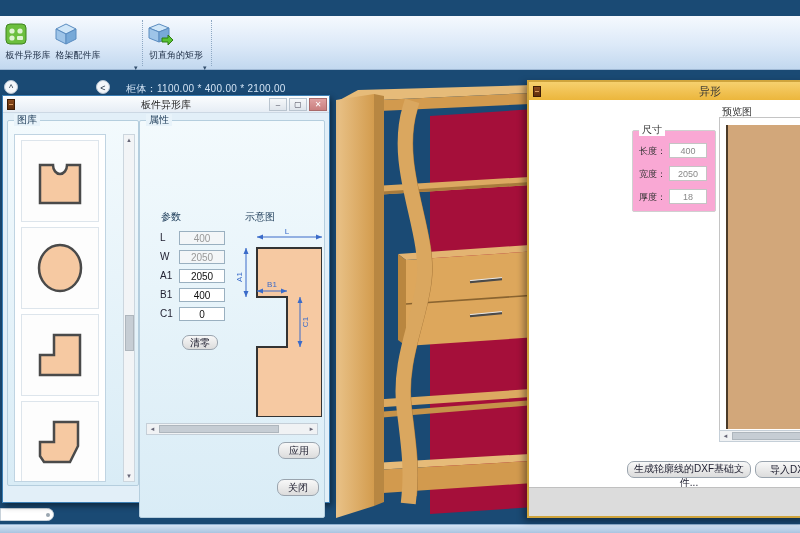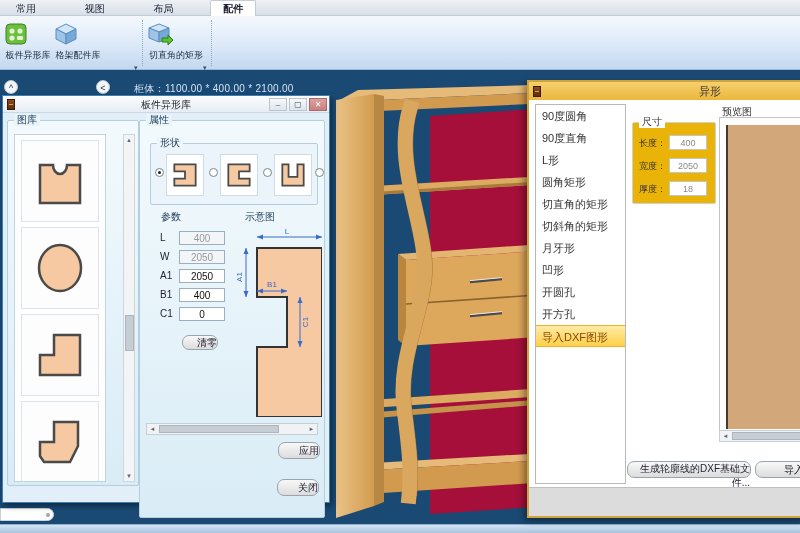--- a/index.html
+++ b/index.html
@@ -17,21 +17,21 @@
   .rb-group { position:absolute; top:2px; height:50px; display:flex; }
   .bigbtn { width:50px; height:50px; text-align:center; padding-top:3px; cursor:pointer; }
   .bigbtn .lbl { display:block; font-size:9px; color:#1c2c44; margin-top:2px; white-space:nowrap; }
   .rb-sep { position:absolute; top:4px; width:0; height:46px; border-left:1px dotted #8ea8c4; }
   .rb-dd { position:absolute; font-size:7px; color:#35506e; }
 
   
   .workspace { position:absolute; left:0; top:70px; width:800px; height:454px; background:#1a4a74; }
   .circ-btn { position:absolute; width:14px; height:14px; border-radius:50%; background:#f4f7fa;
     color:#234; font-size:9px; line-height:14px; text-align:center; border:1px solid #b8c6d4; cursor:pointer; }
-  .dim-text { position:absolute; left:134px; top:12px; color:#d2e3f4; font-size:10px; letter-spacing:.3px; }
+  .dim-text { position:absolute; left:126px; top:12px; color:#d2e3f4; font-size:10px; letter-spacing:.3px; }
   .hscroll-pill { position:absolute; left:0; top:438px; width:54px; height:13px; background:#fff;
     border-radius:0 7px 7px 0; border:1px solid #c8d2da; }
   .hscroll-pill i { position:absolute; right:3px; top:4px; width:4px; height:4px; border-radius:50%; background:#9aa6b0; }
 
   
   .statusbar { position:absolute; left:0; top:524px; width:800px; height:9px;
     background:linear-gradient(#d5e4f4,#a9c4e0); border-top:1px solid #8fb0d0; z-index:8; }
 
   
   .dlgL { position:absolute; left:2px; top:95px; width:328px; height:408px; background:#e2eff8;
@@ -62,65 +62,59 @@
   .shape-cell { position:absolute; width:38px; height:42px; background:#fff; border:1px solid #cfdbe5;
     display:flex; align-items:center; justify-content:center; cursor:pointer; }
   .radio { position:absolute; width:9px; height:9px; border-radius:50%; background:#fff; border:1px solid #788; cursor:pointer; }
   .radio.checked:after { content:""; position:absolute; left:2px; top:2px; width:3px; height:3px; border-radius:50%; background:#222; }
 
   .prow { position:absolute; height:14px; }
   .prow .pname { position:absolute; left:0; top:1px; font-size:10px; color:#223; }
   .prow input { position:absolute; left:19px; top:0; width:46px; height:14px; border:1px solid #9ab0c0;
     font-size:10px; text-align:center; color:#111; background:#fff; font-family:inherit; }
   .prow input.ro { color:#999; background:#f3f6f8; }
-  .smallbtn { position:absolute; font-size:10px; color:#223; text-align:right;
+  .smallbtn { position:absolute; font-size:10px; color:#223; text-align:center;
     background:linear-gradient(#f8f8f8,#dcdcdc); border:1px solid #9aa4ae; border-radius:7px; cursor:pointer; }
 
   .hscroll { position:absolute; height:12px; background:#f0f2f4; border:1px solid #c5cfd8; }
   .hscroll .arr { position:absolute; top:0; width:11px; height:10px; font-size:6px; line-height:10px; text-align:center; color:#667; cursor:pointer; }
   .hscroll .thumb { position:absolute; top:1px; height:8px; background:#c6cdd4; border:1px solid #aeb6bd; cursor:pointer; }
 
   
   .dlgR { position:absolute; left:527px; top:80px; width:280px; height:438px; background:#fff;
     border:2px solid #cfa43c; overflow:hidden; z-index:10; box-shadow:-3px 3px 7px rgba(0,0,0,.4); }
   .dlgR-title { position:relative; height:18px; background:linear-gradient(#f6d06e,#ecb63c);
     line-height:18px; color:#333; }
   .dlgR-title .t { position:absolute; left:170px; font-size:11px; }
   .rlist { position:absolute; left:6px; top:22px; width:91px; height:380px; background:#fff;
     border:1px solid #b9b9b9; overflow:hidden; }
   .rlist .item { height:22px; line-height:22px; padding-left:6px; font-size:11px; color:#333; cursor:pointer; white-space:nowrap; }
   .rlist .item.selected { background:linear-gradient(#ffeaa6,#ffd14a); color:#8a4500;
     border-top:1px solid #e8b32a; border-bottom:1px solid #e8b32a; }
-  .sizebox { position:absolute; left:103px; top:40px; width:84px; height:82px; border:1px solid #d0d0d0;
-    border-radius:2px; background:#eab308; }
+  .sizebox { position:absolute; left:103px; top:48px; width:84px; height:82px; border:1px solid #d0d0d0;
+    border-radius:2px; background:#f9a8d4; }
   .sizebox .gb-label { background:#fff; color:#333; }
   .srow { position:absolute; left:6px; height:15px; width:70px; }
   .srow .slbl { position:absolute; left:0; top:2px; font-size:9px; color:#333; white-space:nowrap; }
   .srow input { position:absolute; left:30px; top:0; width:38px; height:15px; border:1px solid #c4c4c4;
     font-size:9px; text-align:center; color:#888; background:#fff; font-family:inherit; }
   .prev-label { position:absolute; left:193px; top:23px; font-size:10px; color:#333; }
   .prev-box { position:absolute; left:190px; top:35px; width:200px; height:318px; border:1px solid #c4c4c4; background:#fff; }
   .prev-panel { position:absolute; left:6px; top:7px; width:190px; height:304px; background:#d2a77a; border-left:2px solid #4a3a28; }
   .dlgR .buttons { position:absolute; top:379px; }
   .footerR { position:absolute; left:0; top:405px; width:100%; height:31px; background:#dcdcdc; border-top:1px solid #c0c0c0; }
 
   svg { display:block; }
   .shelf-svg { position:absolute; left:330px; top:82px; z-index:3; }
 </style>
 </head>
 <body>
 
 <div id="app">
 
-  <div class="tabrow">
-    <span class="tab" style="margin-left:4px">常用</span>
-    <span class="tab" style="margin-left:22px">视图</span>
-    <span class="tab" style="margin-left:22px">布局</span>
-    <span class="tab active" style="margin-left:22px">配件</span>
-  </div>
 
   <div class="ribbon">
     <div class="rb-group" style="left:3px">
       <div class="bigbtn">
         <svg width="26" height="26" viewBox="0 0 26 26">
           <rect x="3" y="3" width="20" height="20" rx="4" fill="#6cbf3e" stroke="#3f8420"></rect>
           <circle cx="9" cy="10" r="2.6" fill="#dff3d2"></circle>
             <circle cx="17" cy="10" r="2.6" fill="#dff3d2"></circle>
           <circle cx="9" cy="17" r="2.6" fill="#dff3d2"></circle>
             <rect x="14" y="15" width="6" height="4" rx="1" fill="#dff3d2"></rect>
@@ -232,42 +226,20 @@
       <div class="vscroll">
         <span class="arr" style="top:0">▲</span>
         <span class="arr" style="bottom:0">▼</span>
         <span class="thumb"></span>
       </div>
     </div>
 
     <div class="groupbox" style="left:136px; top:24px; width:186px; height:398px">
       <span class="gb-label">属性</span>
 
-      <div class="groupbox" style="left:10px; top:22px; width:168px; height:62px; background:#eaf4fa">
-        <span class="gb-label" style="background:#ecf5fa">形状</span>
-        <span class="radio checked" style="left:4px; top:24px"></span>
-        <div class="shape-cell" style="left:15px; top:10px">
-          <svg width="32" height="34" viewBox="0 0 36 36">
-              <path d="M6,6 H30 V30 H6 V22 H18 V14 H6 Z" fill="#f6c9a2" stroke="#4a4a4a" stroke-width="2"></path>
-            </svg>
-        </div>
-        <span class="radio" style="left:58px; top:24px"></span>
-        <div class="shape-cell" style="left:69px; top:10px">
-          <svg width="32" height="34" viewBox="0 0 36 36">
-              <path d="M6,6 H30 V14 H18 V22 H30 V30 H6 Z" fill="#f6c9a2" stroke="#4a4a4a" stroke-width="2"></path>
-            </svg>
-        </div>
-        <span class="radio" style="left:112px; top:24px"></span>
-        <div class="shape-cell" style="left:123px; top:10px">
-          <svg width="32" height="34" viewBox="0 0 36 36">
-              <path d="M6,6 H13 V20 H23 V6 H30 V30 H6 Z" fill="#f6c9a2" stroke="#4a4a4a" stroke-width="2"></path>
-            </svg>
-        </div>
-        <span class="radio" style="left:164px; top:24px"></span>
-      </div>
 
       <span class="gb-label" style="top:90px; left:18px; background:transparent">参数</span>
       <div class="prow" style="left:20px; top:110px; width:70px">
         <span class="pname">L</span>
         <input class="ro" readonly="" value="400" style="">
       </div>
       <div class="prow" style="left:20px; top:129px; width:70px">
         <span class="pname">W</span>
         <input class="ro" readonly="" value="2050" style="">
       </div>
@@ -316,33 +288,20 @@
 
     <button class="smallbtn" style="left:274px; top:383px; width:42px; height:17px">关闭</button>
   </div>
 
   <div class="dlgR">
     <div class="dlgR-title">
       <span class="dlg-ico" style="top:4px"></span>
       <span class="t">异形</span>
     </div>
 
-    <div class="rlist">
-      <div class="item">90度圆角</div>
-      <div class="item">90度直角</div>
-      <div class="item">L形</div>
-      <div class="item">圆角矩形</div>
-      <div class="item">切直角的矩形</div>
-      <div class="item">切斜角的矩形</div>
-      <div class="item">月牙形</div>
-      <div class="item">凹形</div>
-      <div class="item">开圆孔</div>
-      <div class="item">开方孔</div>
-      <div class="item selected">导入DXF图形</div>
-    </div>
 
     <div class="sizebox">
       <span class="gb-label">尺寸</span>
       <div class="srow" style="top:12px">
         <span class="slbl">长度：</span>
         <input readonly="" value="400" style="">
       </div>
       <div class="srow" style="top:35px">
         <span class="slbl">宽度：</span>
         <input readonly="" value="2050" style="">

